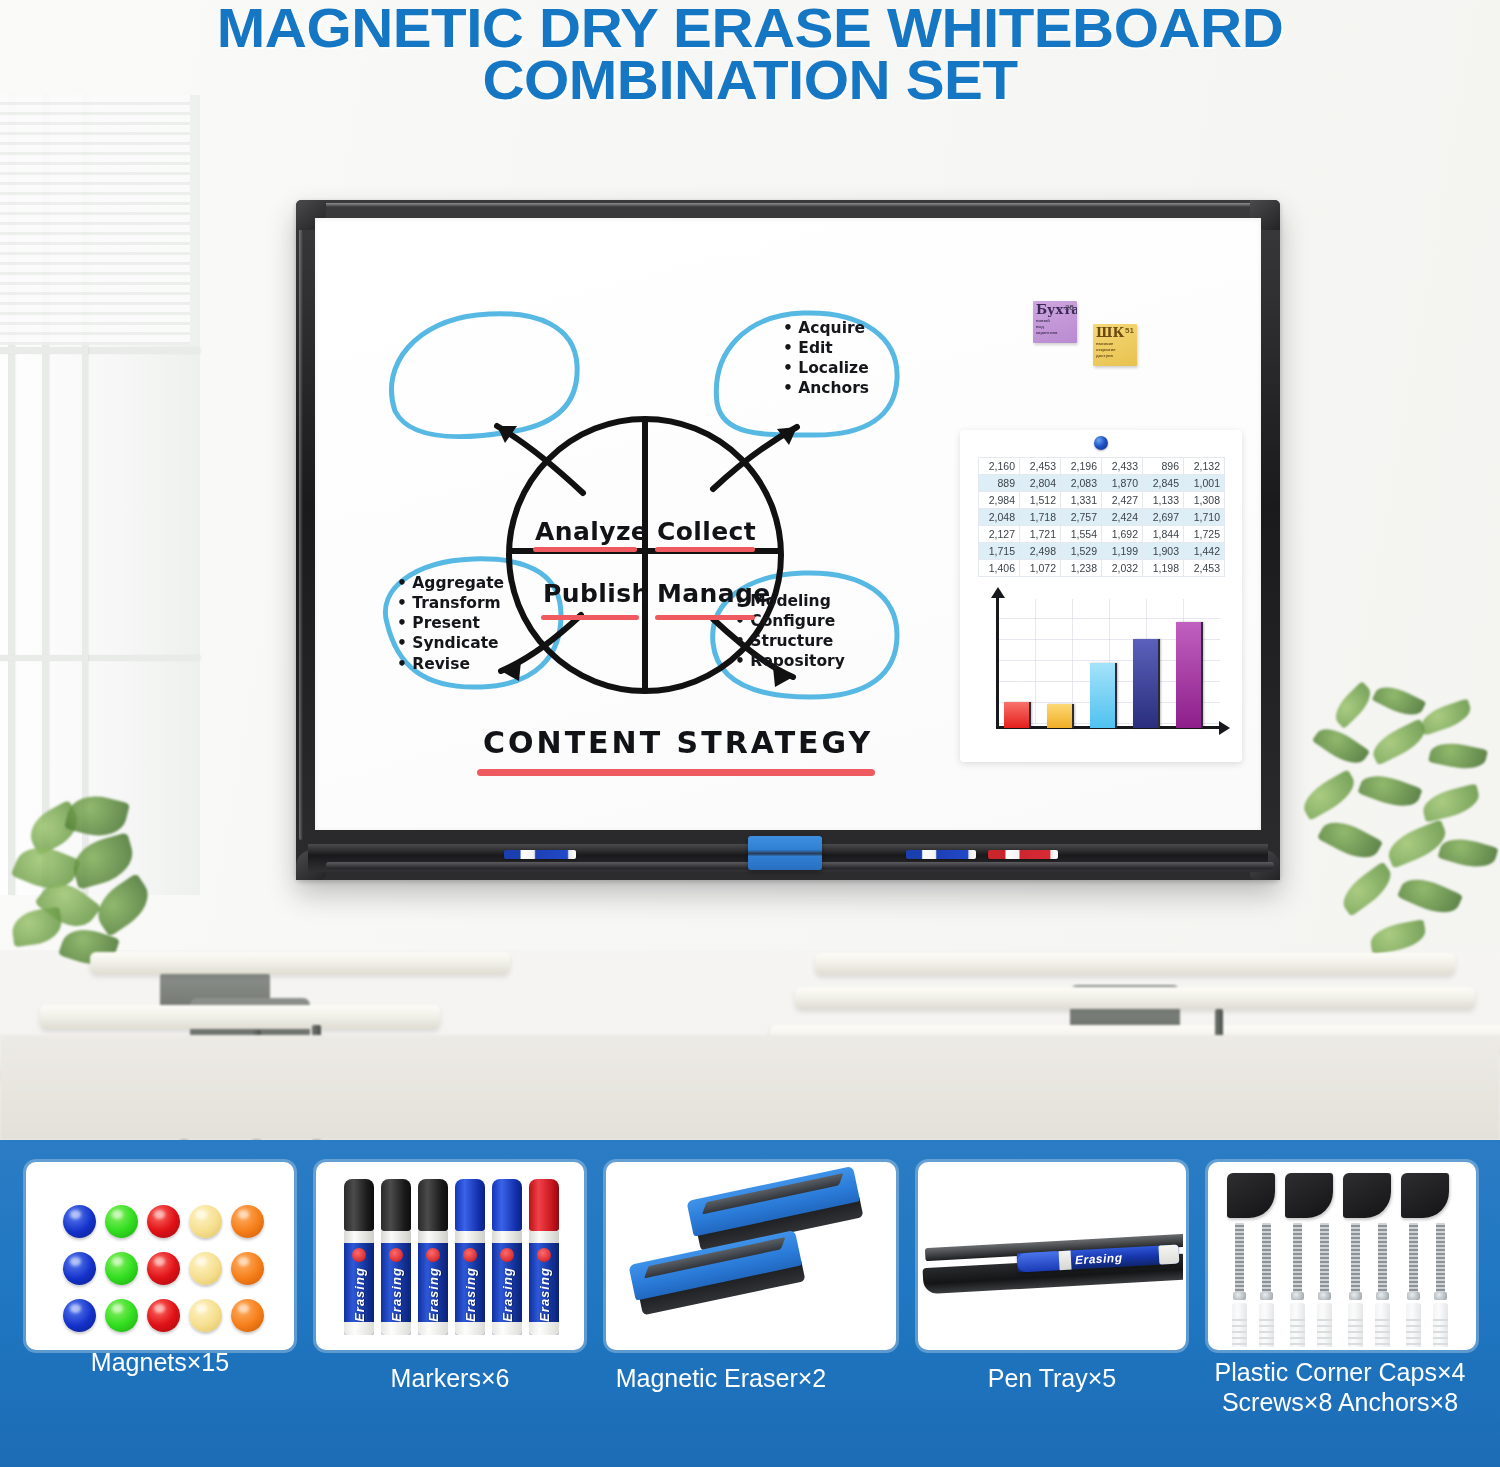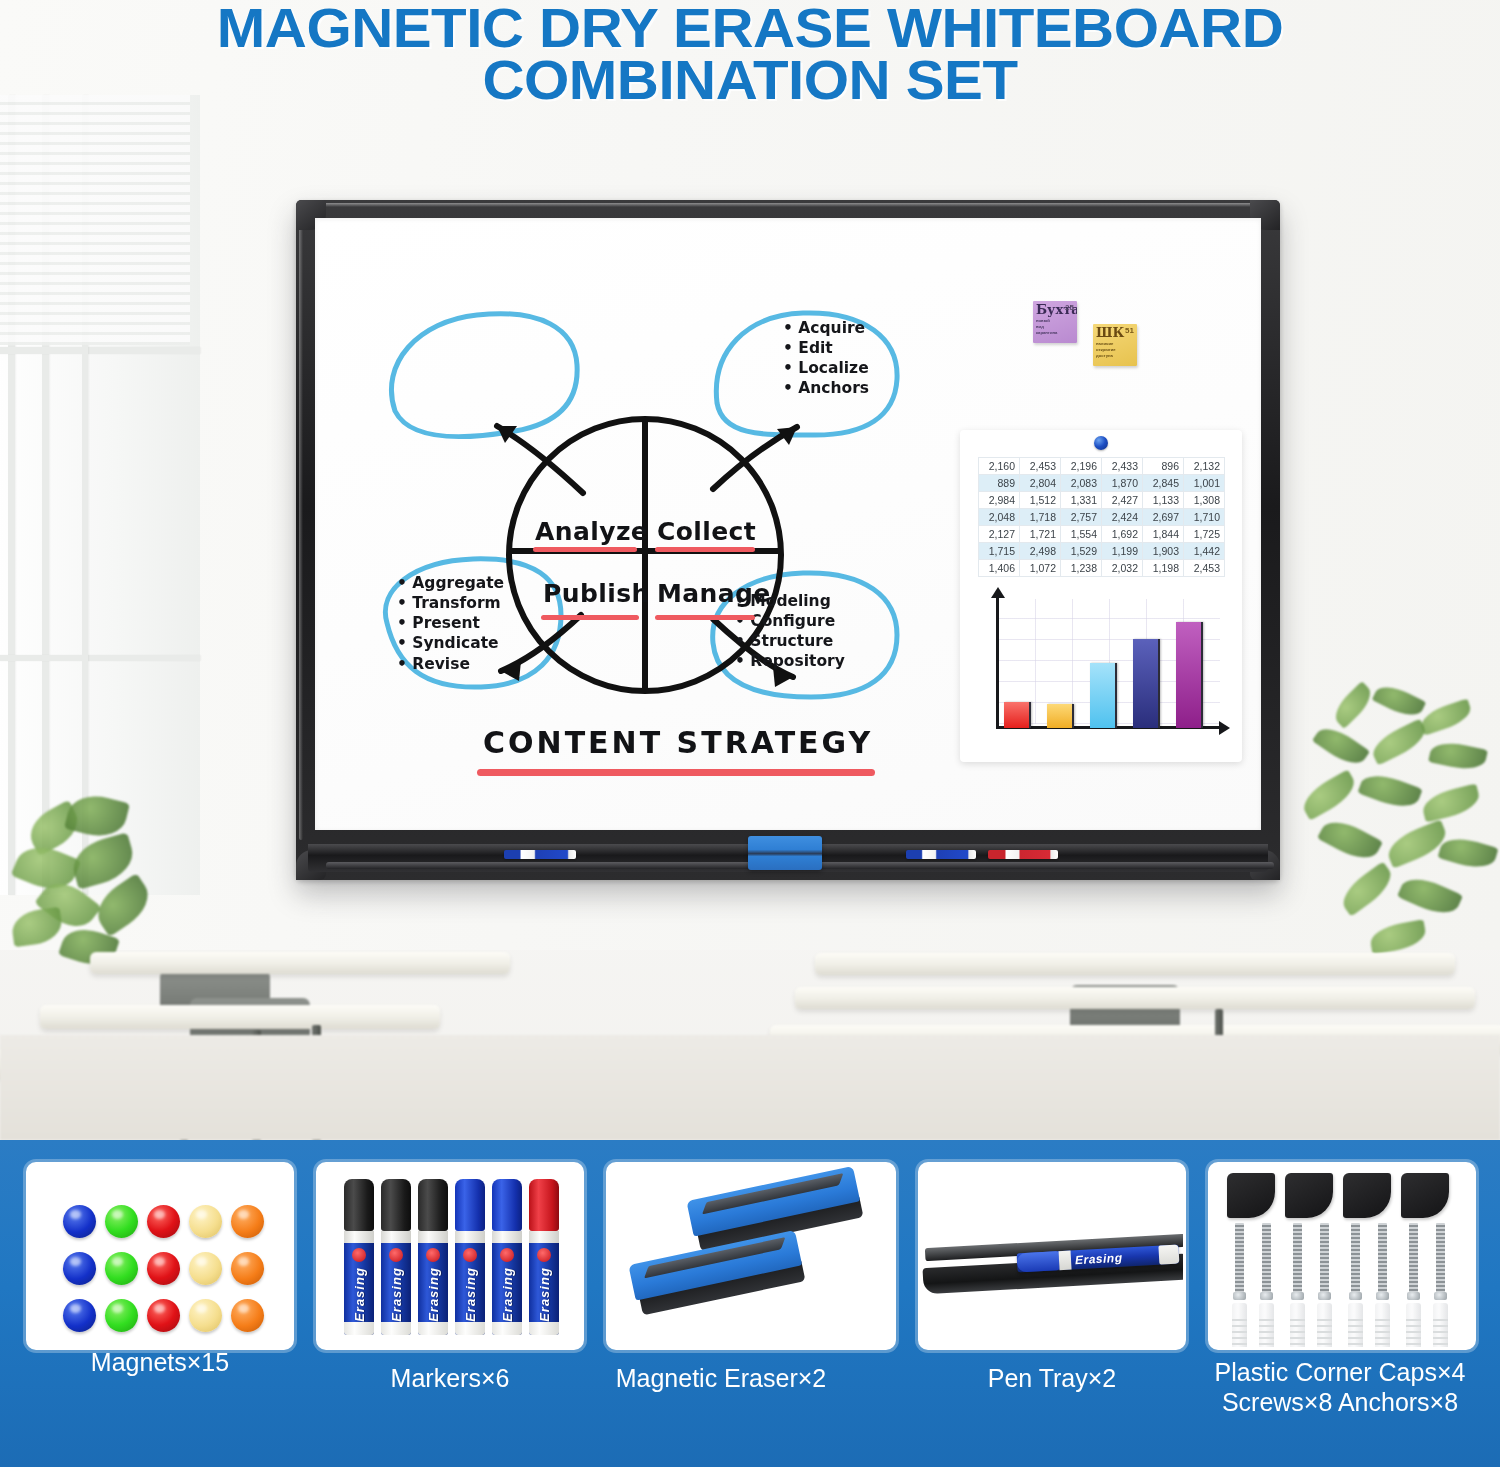--- a/index.html
+++ b/index.html
@@ -749,21 +749,21 @@
     <div class="tray-rail" style="left:4px;top:76px;width:260px;height:13px;background:linear-gradient(180deg,#6a6d70,#1d1e20);transform:rotate(-3.2deg);"></div>
     <div class="tray-rail" style="left:2px;top:96px;width:262px;height:26px;background:linear-gradient(180deg,#2a2b2d,#141516 60%,#3a3c3f);transform:rotate(-3.2deg);border-radius:4px 2px 2px 14px;"></div>
     <div class="tray-marker-big" style="left:96px;top:84px;width:162px;transform:rotate(-3.2deg);">
       <div style="position:absolute;left:0;top:0;width:42px;height:19px;background:linear-gradient(180deg,#4a74ea,#1a3ab5);border-radius:9px 3px 3px 9px;"></div>
       <div style="position:absolute;left:42px;top:0;width:12px;height:19px;background:linear-gradient(180deg,#f4f4f2,#d6d6d2);"></div>
       <div style="position:absolute;left:58px;top:3px;color:#fff;font-size:12px;font-weight:bold;font-style:italic;letter-spacing:.5px;">Erasing</div>
       <div style="position:absolute;left:142px;top:0;width:20px;height:19px;background:linear-gradient(180deg,#f6f6f4,#dcdcd8);border-radius:2px 4px 4px 2px;"></div>
     </div>
   </div>
   <div class="panel-caption" style="left:918px;top:224px;width:268px;">
-    <div>Pen Tray×2</div>
+    <div>Pen Tray×5</div>
   </div>
 
   <div class="panel" style="left:1208px;width:268px;">
     <div class="dash-top" style="left:0;width:268px;"></div>
     <div class="dash-right" style="top:0;height:188px;"></div>
     <div id="hardware-host" style="position:absolute;left:0;top:0;width:262px;height:182px;">
         <div class="corner-part" style="left: 16px; top: 8px;"></div>
         <div class="corner-part" style="left: 74px; top: 8px;"></div>
         <div class="corner-part" style="left: 132px; top: 8px;"></div>
         <div class="corner-part" style="left: 190px; top: 8px;"></div>

